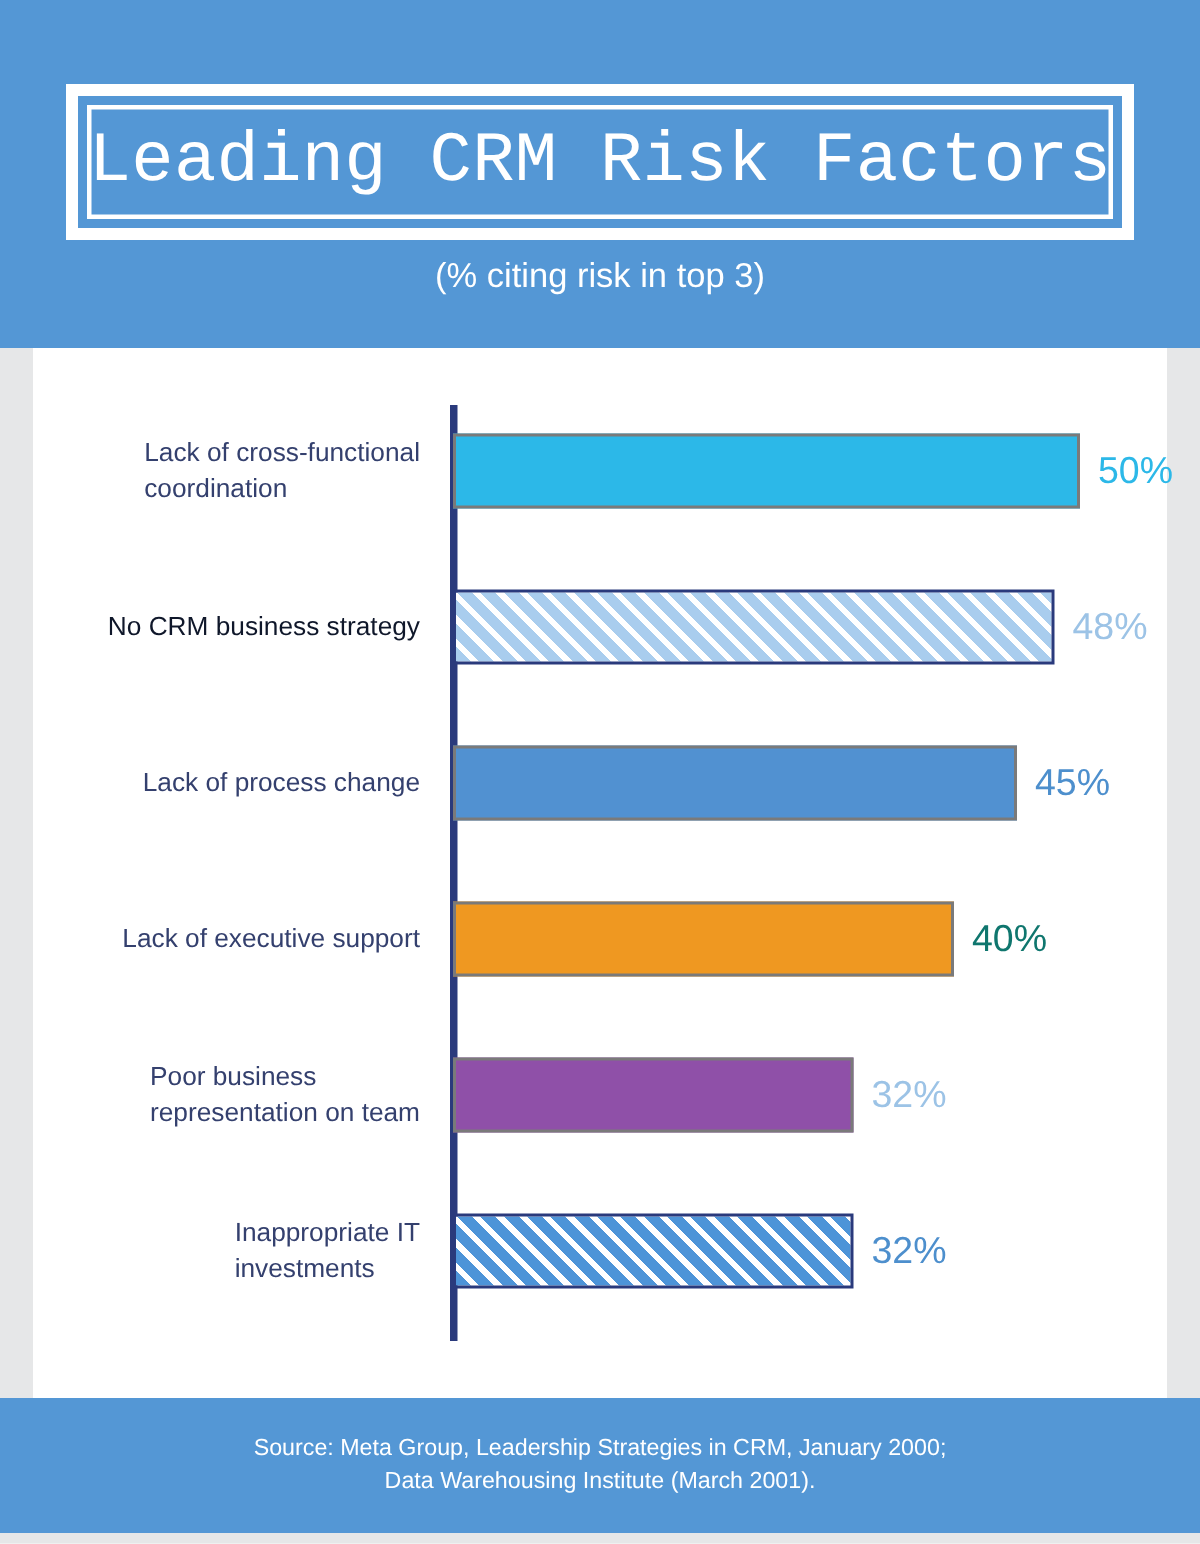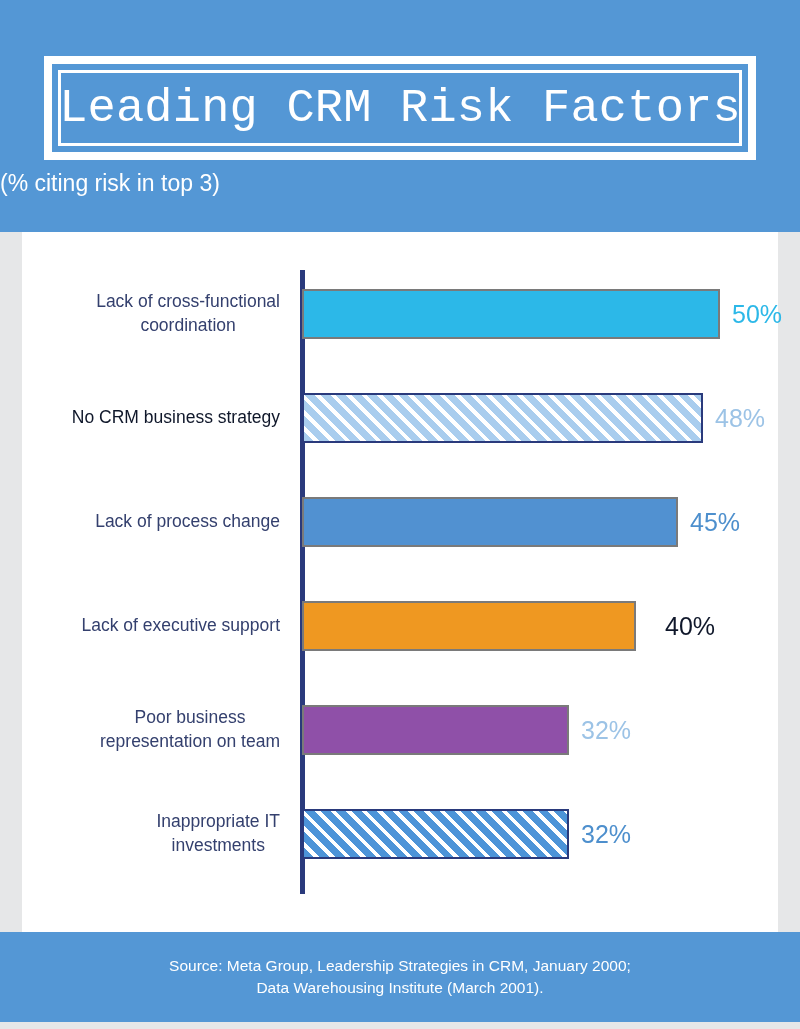--- a/index.html
+++ b/index.html
@@ -33,21 +33,21 @@
   .title-text{
     color:#ffffff;
     font-size:47px;
     font-weight:400;
     letter-spacing:0.2px;
     line-height:1;
     white-space:nowrap;
   }
   .subtitle{
     position:absolute;left:0;top:170px;width:800px;
-    text-align:left;
+    text-align:center;
     color:#ffffff;
     font-size:23px;
     font-weight:400;
   }
   
   .card{
     position:absolute;left:22px;top:232px;width:756px;height:700px;
     background:#ffffff;
   }
   .plot{
@@ -57,21 +57,21 @@
     position:absolute;
     left:278px;top:38px;width:5px;height:624px;
     background:#2a3a7c;
   }
   .row{
     position:absolute;left:0;width:756px;height:104px;
   }
   .row-label{
     position:absolute;left:8px;top:0;width:250px;height:104px;
     display:flex;align-items:center;justify-content:flex-end;
-    text-align:center;
+    text-align:left;
     color:#34406e;
     font-size:17.5px;
     line-height:1.35;
     white-space:pre-line;
   }
   .bar{
     position:absolute;left:280px;top:27px;height:50px;
     border:2px solid #2a3a7c;
     box-sizing:border-box;
   }
@@ -126,21 +126,21 @@
           <div class="value" style="left: 693px; color: rgb(156, 195, 230);">48%</div>
         </div>
         <div class="row" style="top: 238px;">
           <div class="row-label" style="color: rgb(52, 64, 110);">Lack of process change</div>
           <div class="bar solid" style="width: 376px; border-color: rgb(122, 122, 122); background: rgb(81, 145, 209);"></div>
           <div class="value" style="left: 668px; color: rgb(77, 143, 205);">45%</div>
         </div>
         <div class="row" style="top: 342px;">
           <div class="row-label" style="color: rgb(52, 64, 110);">Lack of executive support</div>
           <div class="bar solid" style="width: 334px; border-color: rgb(122, 122, 122); background: rgb(239, 152, 33);"></div>
-          <div class="value" style="left: 643px; color: #0f172a;">40%</div>
+          <div class="value" style="left: 626px; color: #0f766e;">40%</div>
         </div>
         <div class="row" style="top: 446px;">
           <div class="row-label" style="color: rgb(52, 64, 110);">Poor business
 representation on team</div>
           <div class="bar solid" style="width: 267px; border-color: rgb(122, 122, 122); background: rgb(143, 80, 168);"></div>
           <div class="value" style="left: 559px; color: rgb(156, 195, 230);">32%</div>
         </div>
         <div class="row" style="top: 550px; padding-left: 38px;">
           <div class="row-label" style="color: rgb(52, 64, 110);">Inappropriate IT
 investments</div>

